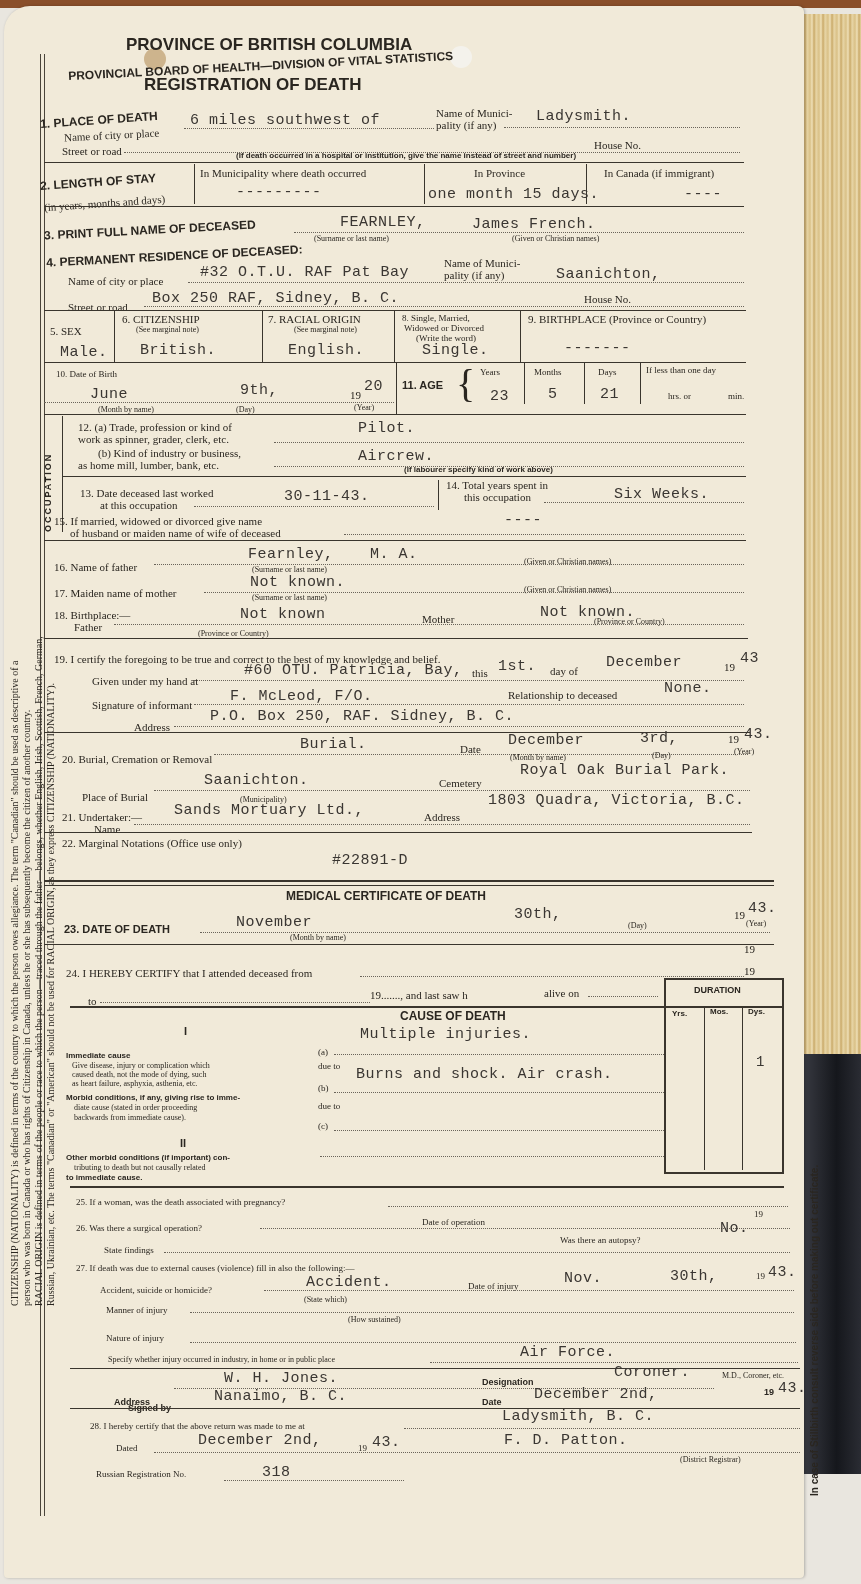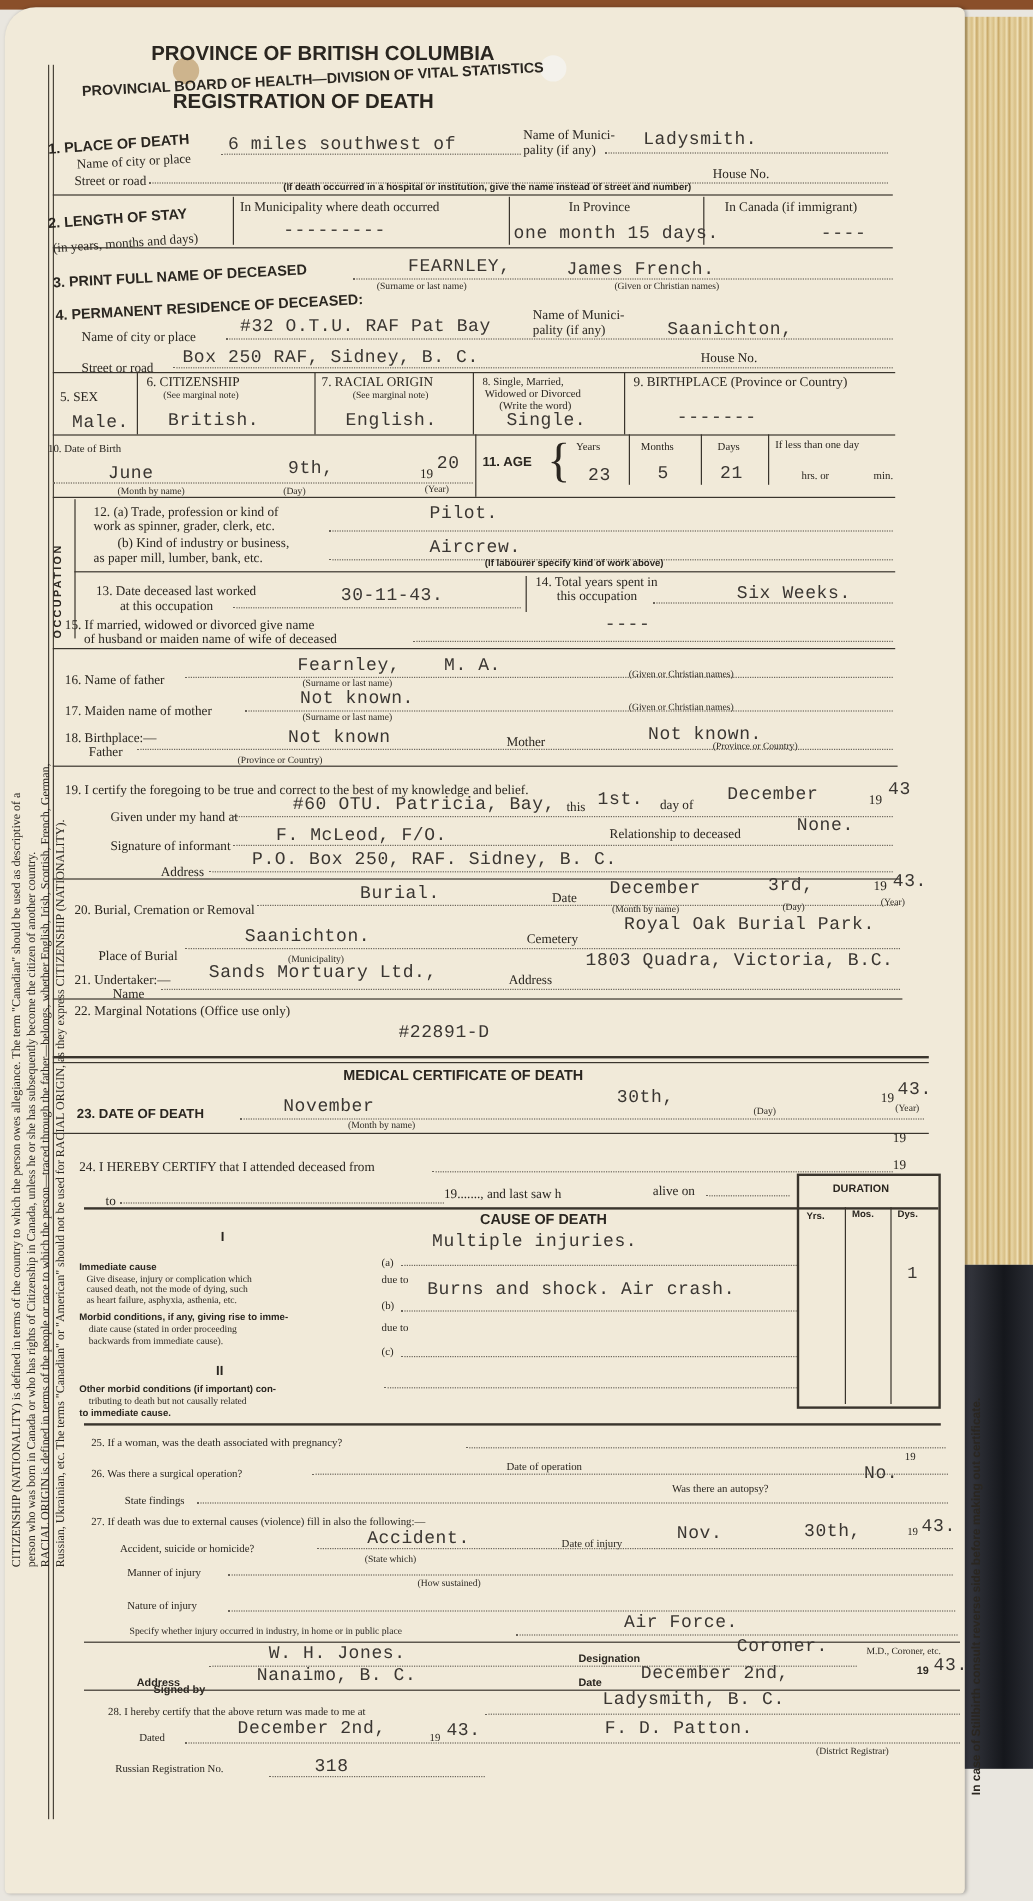--- a/index.html
+++ b/index.html
@@ -109,21 +109,21 @@
   <div class="t sm" style="left:400px;top:318px;">Widowed or Divorced</div>
   <div class="t sm" style="left:412px;top:328px;text-align:right;">(Write the word)</div>
   <div class="t" style="left:524px;top:308px;">9. BIRTHPLACE (Province or Country)</div>
   <div class="tw" style="left:56px;top:338px;">Male.</div>
   <div class="tw" style="left:136px;top:336px;">British.</div>
   <div class="tw" style="left:284px;top:336px;">English.</div>
   <div class="tw" style="left:418px;top:336px;">Single.</div>
   <div class="tw" style="left:560px;top:334px;">-------</div>
   <div class="ln" style="left:40px;top:356px;width:702px;"></div>
 
-  <div class="t sm" style="left:36px;top:364px;">10. Date of Birth</div>
+  <div class="t sm" style="left:36px;top:364px;padding-left:16px;">10. Date of Birth</div>
   <div class="tw" style="left:86px;top:380px;">June</div>
   <div class="tw" style="left:236px;top:376px;">9th,</div>
   <div class="t" style="left:346px;top:384px;">19</div>
   <div class="tw" style="left:360px;top:372px;">20</div>
   <div class="dot" style="left:40px;top:396px;width:350px;"></div>
   <div class="t xs" style="left:94px;top:400px;">(Month by name)</div>
   <div class="t xs" style="left:232px;top:400px;">(Day)</div>
   <div class="t xs" style="left:350px;top:398px;">(Year)</div>
   <div class="vl" style="left:392px;top:356px;height:52px;"></div>
   <div class="t b" style="left:398px;top:374px;">11. AGE</div>
@@ -142,21 +142,21 @@
   <div class="t sm" style="left:724px;top:386px;">min.</div>
   <div class="ln" style="left:40px;top:408px;width:702px;"></div>
 
   <div class="vert t b sm" style="left:40px;top:526px;letter-spacing:2px;">OCCUPATION</div>
   <div class="vl" style="left:58px;top:410px;height:116px;"></div>
   <div class="t" style="left:74px;top:416px;">12. (a) Trade, profession or kind of</div>
   <div class="t" style="left:74px;top:428px;">work as spinner, grader, clerk, etc.</div>
   <div class="tw" style="left:354px;top:414px;">Pilot.</div>
   <div class="dot" style="left:270px;top:436px;width:470px;"></div>
   <div class="t" style="left:94px;top:442px;">(b) Kind of industry or business,</div>
-  <div class="t" style="left:74px;top:454px;">as paper mill, lumber, bank, etc.</div>
+  <div class="t" style="left:74px;top:454px;">as home mill, lumber, bank, etc.</div>
   <div class="tw" style="left:354px;top:442px;">Aircrew.</div>
   <div class="dot" style="left:270px;top:460px;width:470px;"></div>
   <div class="t b xs" style="left:400px;top:460px;">(If labourer specify kind of work above)</div>
   <div class="ln" style="left:58px;top:470px;width:684px;"></div>
   <div class="t" style="left:76px;top:482px;">13. Date deceased last worked</div>
   <div class="t" style="left:96px;top:494px;">at this occupation</div>
   <div class="tw" style="left:280px;top:482px;">30-11-43.</div>
   <div class="dot" style="left:190px;top:500px;width:240px;"></div>
   <div class="vl" style="left:434px;top:474px;height:30px;"></div>
   <div class="t" style="left:442px;top:474px;">14. Total years spent in</div>

